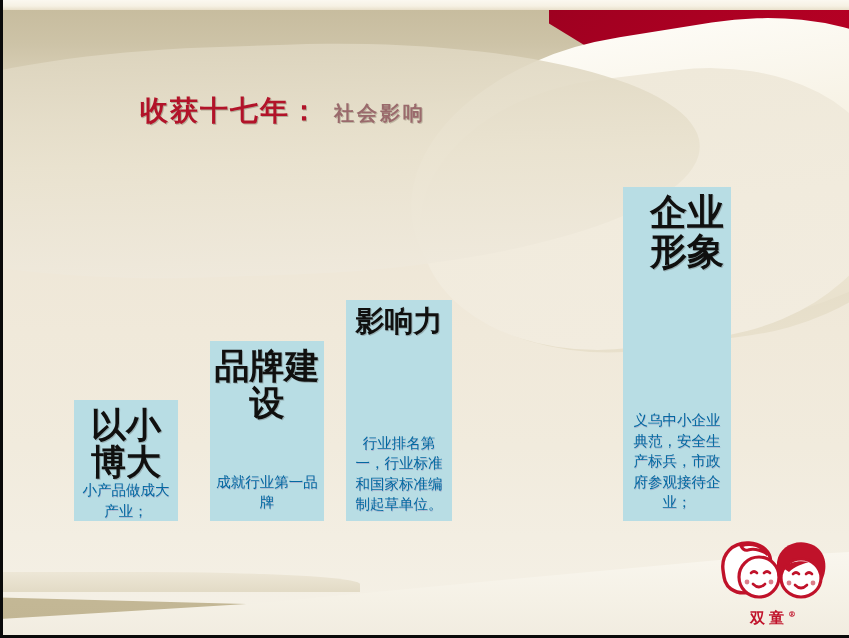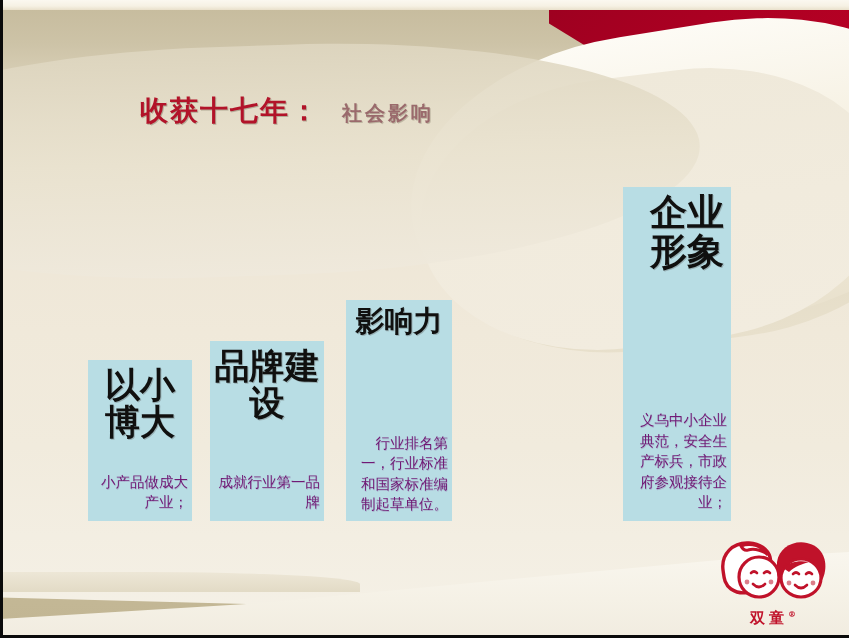--- a/index.html
+++ b/index.html
@@ -149,21 +149,20 @@
     letter-spacing: 2px;
     text-shadow: 1px 1px 0 rgba(120,110,90,.45);
   }
   .title-sub {
     font-family: "DejaVu Serif", "Liberation Serif", serif;
     font-size: 20px;
     font-weight: bold;
     color: #9a6a6c;
     letter-spacing: 3px;
     text-shadow: 1px 1px 0 rgba(130,120,100,.4);
-    margin-left: 8px;
   }
 
   
   .chart {
     position: absolute;
     left: 0; top: 0;
     width: 849px; height: 638px;
   }
   .bar {
     position: absolute;
@@ -180,24 +179,24 @@
     font-weight: bold;
     color: #10100f;
     line-height: 1.06;
     text-align: center;
     letter-spacing: 0px;
     text-shadow: 1px 1px 0 rgba(90,90,90,.35);
     width: 100%;
   }
   .bar-body {
     font-family: "DejaVu Sans", "Liberation Sans", sans-serif;
-    color: #701a75;
+    color: #0369a1;
     font-size: 14.5px;
     line-height: 1.42;
-    text-align: right;
+    text-align: center;
     letter-spacing: 0px;
     width: 100%;
     padding: 0 4px;
     box-sizing: border-box;
     text-shadow: 0.5px 0.5px 0 rgba(140,90,160,.3);
   }
   .bar-spacer { flex: 1 1 auto; }
 
   
   .logo {
@@ -245,21 +244,21 @@
   <div class="bottom-cream"></div>
   <div class="bottom-hairline"></div>
 
   <div class="title-row">
     <span class="title-main">收获十七年：</span>
     <span class="title-sub">社会影响</span>
   </div>
 
   <div class="chart">
 
-    <div class="bar" style="left:88px;width:104px;height:161px;">
+    <div class="bar" style="left:74px;width:104px;height:121px;">
       <div class="bar-heading" style="font-size:35px;">以小博大</div>
       <div class="bar-spacer"></div>
       <div class="bar-body">小产品做成大产业；</div>
       <div style="height:8px;"></div>
     </div>
 
     <div class="bar" style="left:210px;width:114px;height:180px;">
       <div class="bar-heading" style="font-size:35px;">品牌建设</div>
       <div class="bar-spacer"></div>
       <div class="bar-body">成就行业第一品牌</div>

